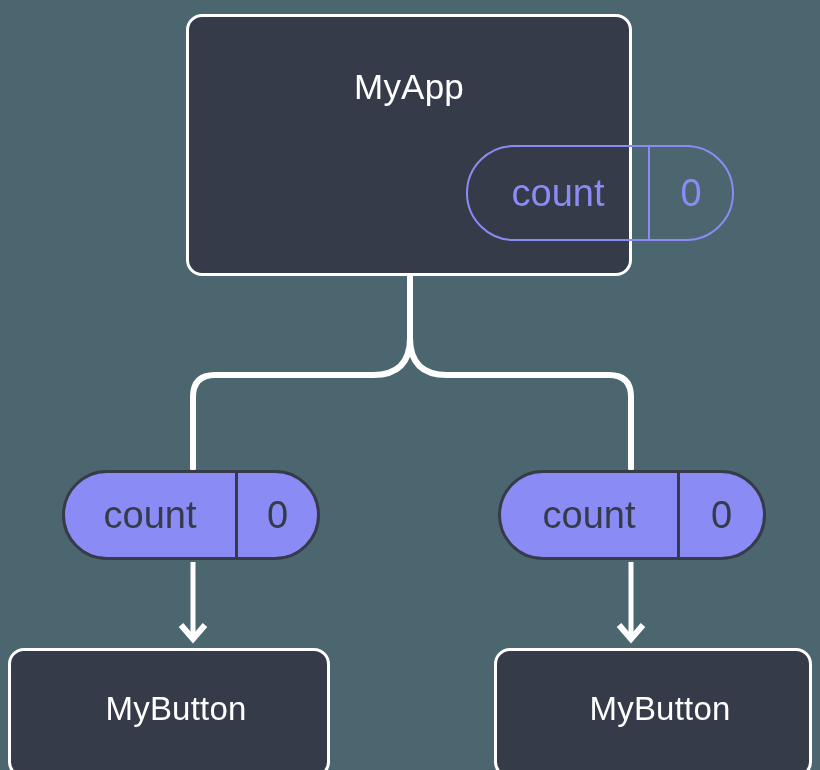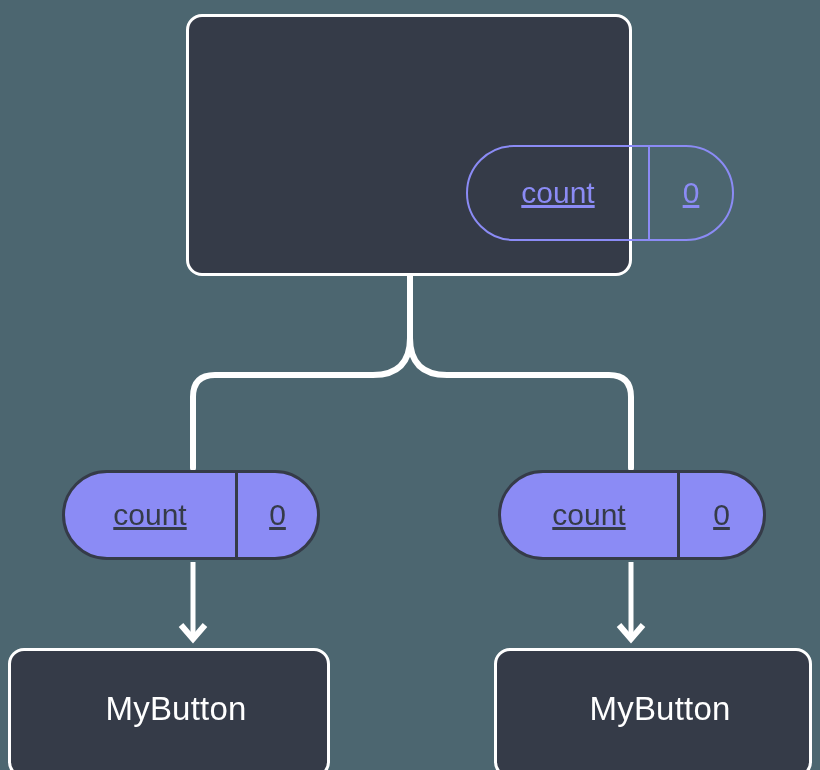--- a/index.html
+++ b/index.html
@@ -80,23 +80,22 @@
     display: flex;
     align-items: stretch;
     border-radius: 999px;
     overflow: hidden;
   }
   .pill-key, .pill-val {
     display: flex;
     align-items: center;
     justify-content: center;
     white-space: nowrap;
-    font-size: 30px;
+    font-size: 38px;
     line-height: 1;
-    text-decoration: underline;
   }
   
   #pill-myapp {
     left: 277px;
     top: 128px;
     width: 268px;
     height: 96px;
     border: 2px solid #8b8bf5;
     background: transparent;
   }
@@ -146,20 +145,21 @@
     <path d="M 410 338 Q 410 375 447 375 L 609 375 Q 631 375 631 397 L 631 468" fill="none" stroke="#ffffff" stroke-width="6" stroke-linecap="round" stroke-linejoin="round"></path>
 
     <path d="M 193 562 L 193 638" fill="none" stroke="#ffffff" stroke-width="5" stroke-linecap="butt"></path>
     <path d="M 181 625 L 193 639 L 205 625" fill="none" stroke="#ffffff" stroke-width="6" stroke-linecap="butt" stroke-linejoin="miter"></path>
 
     <path d="M 631 562 L 631 638" fill="none" stroke="#ffffff" stroke-width="5" stroke-linecap="butt"></path>
     <path d="M 619 625 L 631 639 L 643 625" fill="none" stroke="#ffffff" stroke-width="6" stroke-linecap="butt" stroke-linejoin="miter"></path>
   </svg>
 
   <div class="node" id="node-myapp">
+    <div class="node-title">MyApp</div>
 
     <div class="pill" id="pill-myapp">
       <span class="pill-key">count</span>
       <span class="pill-val">0</span>
     </div>
   </div>
 
   <div class="pill pill-filled" id="pill-left">
     <span class="pill-key">count</span>
     <span class="pill-val">0</span>

